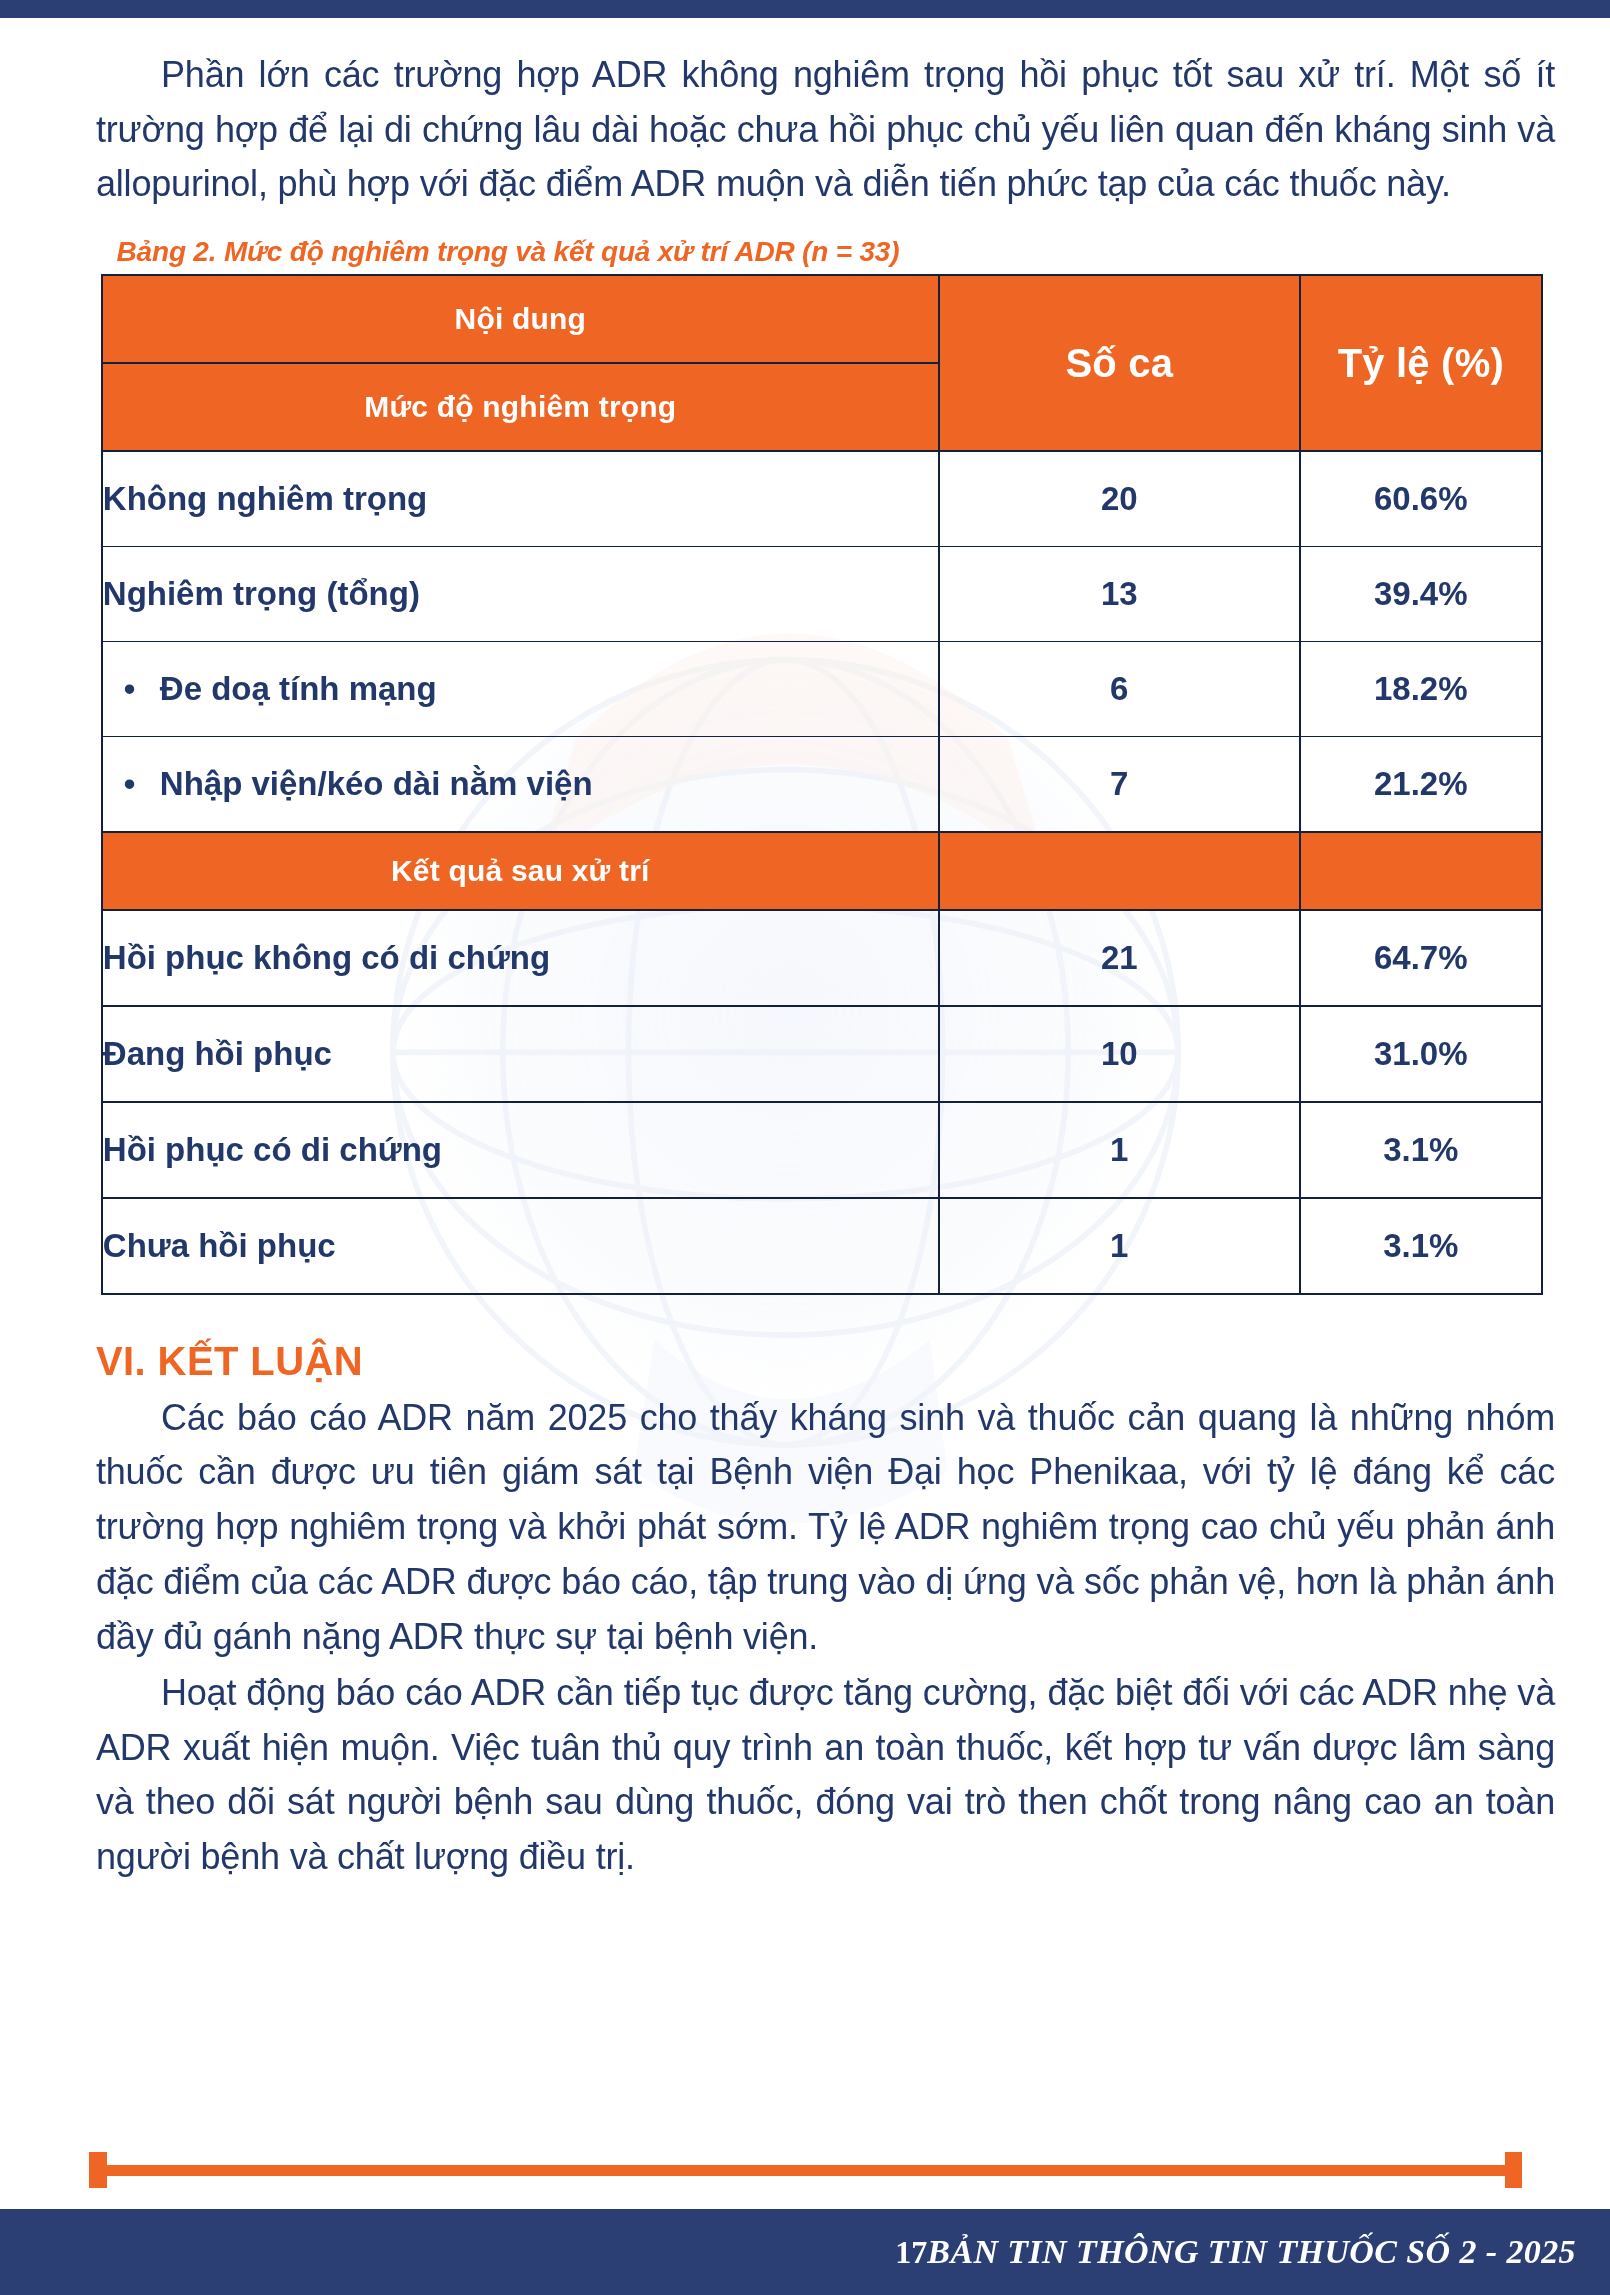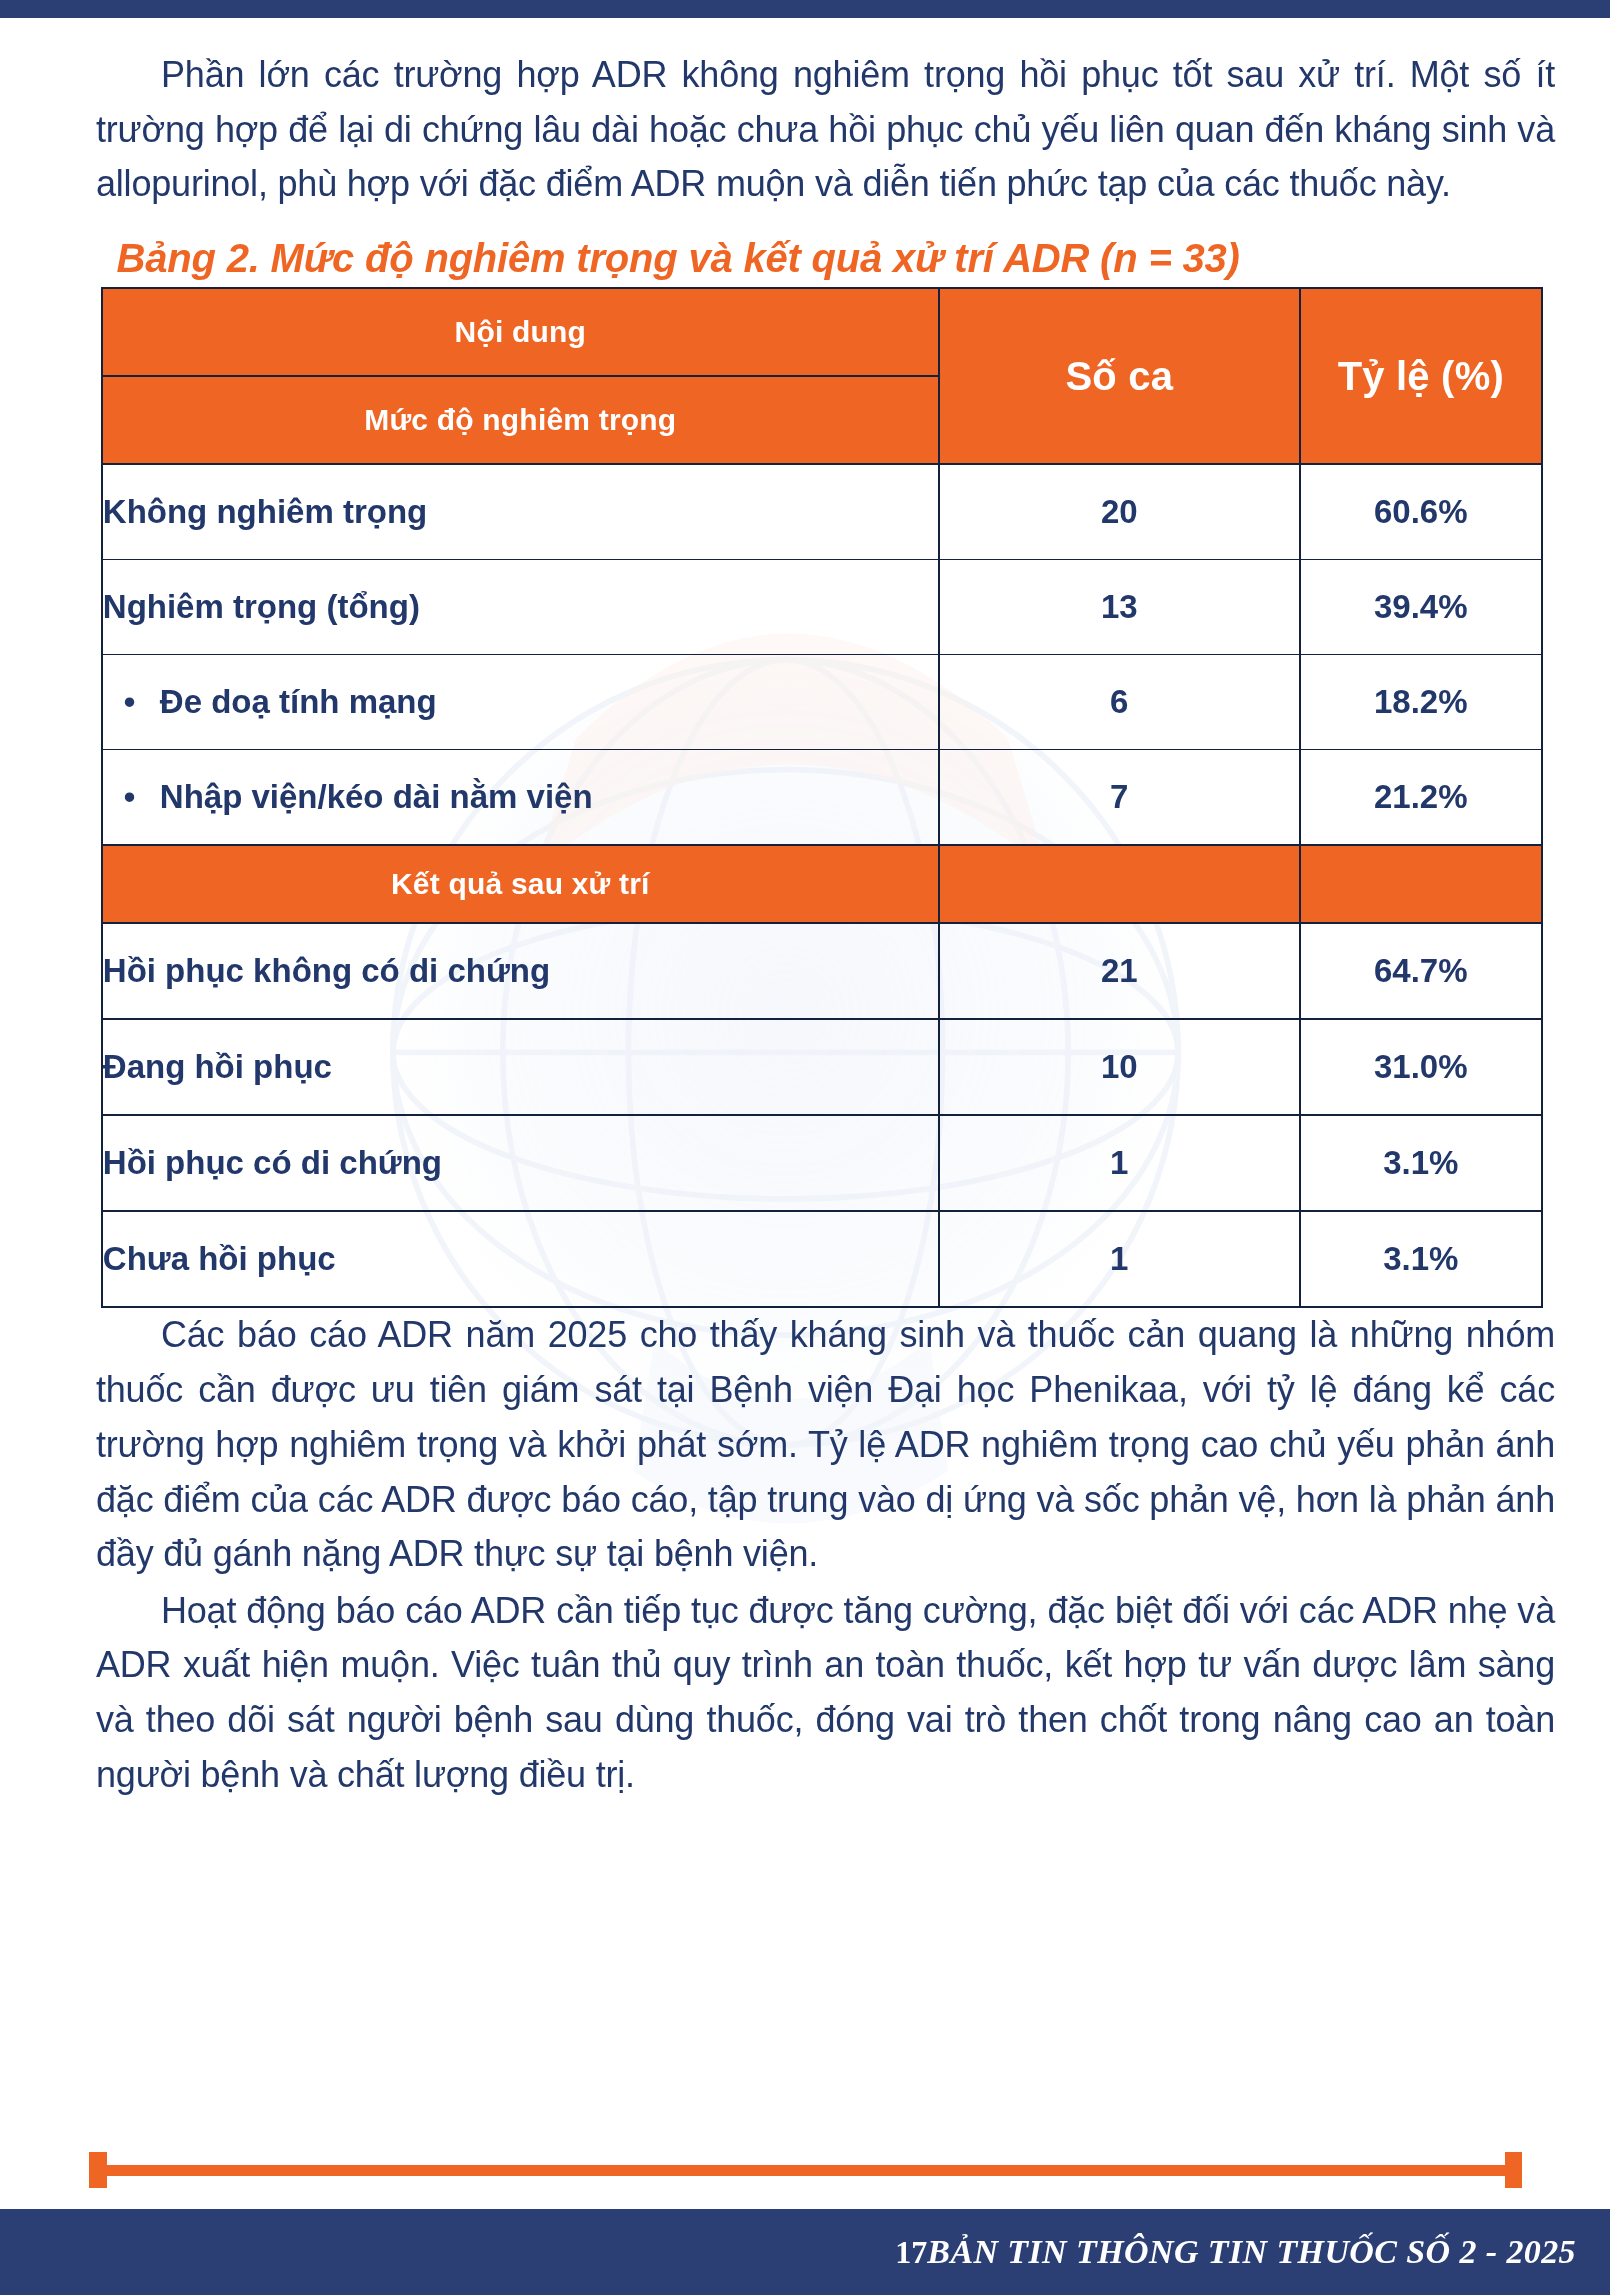--- a/index.html
+++ b/index.html
@@ -57,21 +57,21 @@
     text-align: justify;
     text-indent: 65px;
     font-stretch: condensed;
     letter-spacing: -0.2px;
   }
 
   
   .table-caption {
     margin: 24px 0 6.3px 20.6px;
     color: #ef6524;
-    font-size: 40px;
+    font-size: 28px;
     font-weight: bold;
     font-style: italic;
     letter-spacing: -0.2px;
   }
 
   
   table.adr {
     border-collapse: collapse;
     width: 1440px;
     margin-left: 4.8px;
@@ -275,20 +275,21 @@
           <td class="cell cell-num">3.1%</td>
         </tr>
         <tr>
           <td class="cell cell-name">Chưa hồi phục</td>
           <td class="cell cell-num">1</td>
           <td class="cell cell-num">3.1%</td>
         </tr>
       </tbody>
     </table>
 
+    <h2 class="section-title">VI. KẾT LUẬN</h2>
 
     <p class="body-par">Các báo cáo ADR năm 2025 cho thấy kháng sinh và thuốc cản quang là những nhóm thuốc cần được ưu tiên giám sát tại Bệnh viện Đại học Phenikaa, với tỷ lệ đáng kể các trường hợp nghiêm trọng và khởi phát sớm. Tỷ lệ ADR nghiêm trọng cao chủ yếu phản ánh đặc điểm của các ADR được báo cáo, tập trung vào dị ứng và sốc phản vệ, hơn là phản ánh đầy đủ gánh nặng ADR thực sự tại bệnh viện.</p>
 
     <p class="body-par">Hoạt động báo cáo ADR cần tiếp tục được tăng cường, đặc biệt đối với các ADR nhẹ và ADR xuất hiện muộn. Việc tuân thủ quy trình an toàn thuốc, kết hợp tư vấn dược lâm sàng và theo dõi sát người bệnh sau dùng thuốc, đóng vai trò then chốt trong nâng cao an toàn người bệnh và chất lượng điều trị.</p>
 
   </div>
 
   <div class="divider"></div>
 
   <div class="footer-bar">

